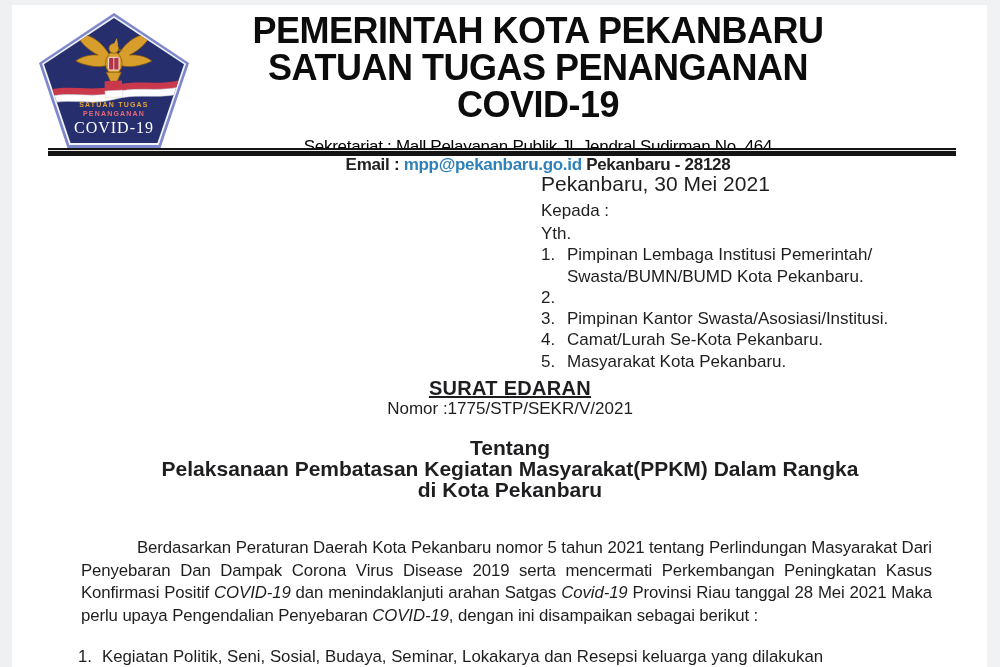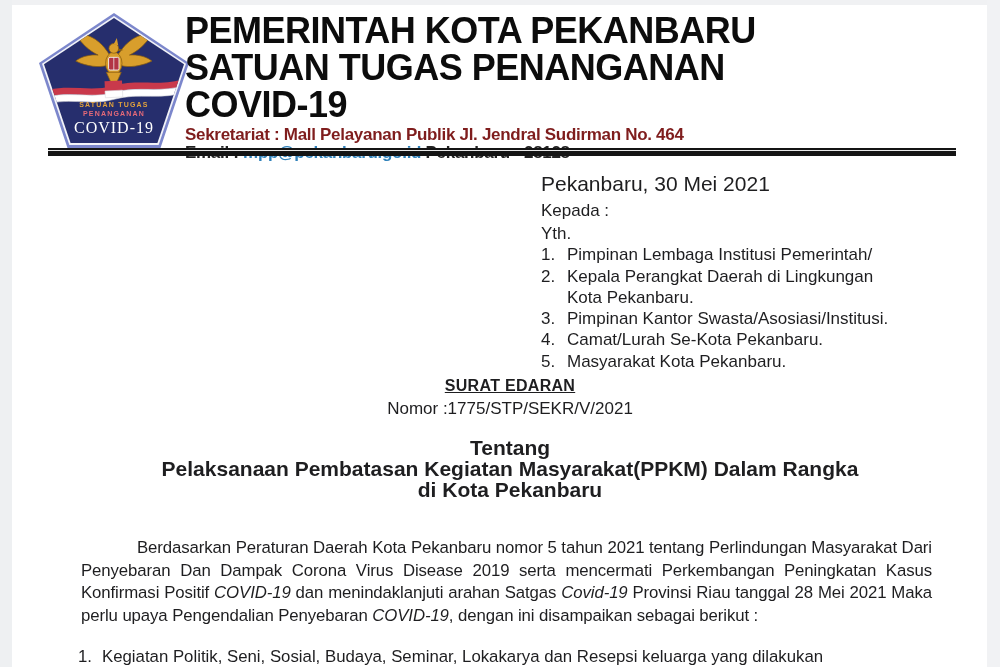--- a/index.html
+++ b/index.html
@@ -7,23 +7,23 @@
     position:relative;width:1000px;height:667px;overflow:hidden;
     background:#ffffff;color:#1e1e20;
     font-family:"Liberation Sans", sans-serif;
   }
   .edge{position:absolute;background:#eef0f2;}
   .edge.left{left:0;top:0;width:12px;height:667px;}
   .edge.right{right:0;top:0;width:13px;height:667px;background:#f1f2f4;}
   .edge.top{left:0;top:0;width:1000px;height:5px;background:#f0f1f3;}
 
   
-  .head-text{position:absolute;left:185px;top:12px;width:672px;text-align:left;}
+  .head-text{position:absolute;left:202px;top:12px;width:672px;text-align:center;}
   .org{font-weight:700;font-size:36px;line-height:37px;letter-spacing:-0.5px;color:#0c0c0c;}
-  .secretariat{margin-top:3px;font-size:17px;font-weight:700;letter-spacing:-0.3px;line-height:18px;color:#7f1d1d;}
+  .secretariat{margin-top:15px;font-size:17px;font-weight:400;letter-spacing:-0.3px;line-height:18px;color:#000000;}
   .email-line{font-size:17px;font-weight:700;letter-spacing:-0.3px;line-height:18px;color:#222;}
   .email-link{color:#2f81ba;text-decoration:none;cursor:pointer;}
   .rule{position:absolute;left:48px;right:44px;top:148px;height:8px;
     background:linear-gradient(to bottom,#141414 0 26%,#e9e9e9 26% 42%,#141414 42% 100%);}
 
   
   .logo{position:absolute;left:39px;top:13px;width:150px;height:135px;}
   .pent{position:absolute;clip-path:polygon(50% 0%,100% 37%,81% 100%,19% 100%,0% 37%);}
   .p1{inset:0;background:#7c87cc;}
   .p2{inset:3px;background:#f2f3f8;}
@@ -39,21 +39,21 @@
   .place-date{position:absolute;left:541px;top:172px;font-size:21px;}
   .kepada{position:absolute;left:541px;top:201px;font-size:17px;}
   .recipients{position:absolute;left:541px;top:223px;font-size:17px;line-height:21.3px;display:flex;flex-direction:column;}
   .yth{width:37px;flex:none;}
   .rec-col{display:flex;flex-direction:column;}
   .rec-item{display:flex;}
   .rec-num{width:26px;flex:none;}
   .rec-lines .r-line:empty{display:none;}
 
   .center-block{position:absolute;left:20px;width:980px;text-align:center;}
-  .doc-title{top:377px;font-size:16px;font-weight:700;text-decoration:underline;letter-spacing:0.3px;}
+  .doc-title{top:377px;font-size:20px;font-weight:700;text-decoration:underline;letter-spacing:0.3px;}
   .doc-number{top:399px;font-size:17px;}
   .subject{top:437px;font-size:21px;font-weight:700;line-height:21px;}
 
   .body-par{position:absolute;left:75px;top:531px;width:851px;margin:6px;
     font-size:16.8px;line-height:22.6px;text-align:justify;text-indent:56px;letter-spacing:-0.1px;}
   .it{font-style:italic;}
   .item1{position:absolute;left:78px;top:646px;width:860px;font-size:16.8px;line-height:22.6px;display:flex;}
   .item1 .rec-num{width:24px;}
 </style>
 </head>
@@ -108,28 +108,25 @@
   <div class="place-date">Pekanbaru, 30 Mei 2021</div>
   <div class="kepada">Kepada :</div>
 
   <div class="recipients">
     <span class="yth">Yth.</span>
     <div class="rec-col">
       <div class="rec-item">
         <span class="rec-num">1.</span>
         <span class="rec-lines">
             <span class="r-line" style="display:block">Pimpinan Lembaga Institusi Pemerintah/</span>
+            <span class="r-line" style="display:block">Swasta/BUMN/BUMD Kota Pekanbaru.</span>
           </span>
       </div>
       <div class="rec-item">
         <span class="rec-num">2.</span>
-        <span class="rec-lines">
-            <span class="r-line" style="display:block">Kepala Perangkat Daerah di Lingkungan</span>
-            <span class="r-line" style="display:block">Kota Pekanbaru.</span>
-          </span>
       </div>
       <div class="rec-item">
         <span class="rec-num">3.</span>
         <span class="rec-lines">
             <span class="r-line" style="display:block">Pimpinan Kantor Swasta/Asosiasi/Institusi.</span>
           </span>
       </div>
       <div class="rec-item">
         <span class="rec-num">4.</span>
         <span class="rec-lines">

